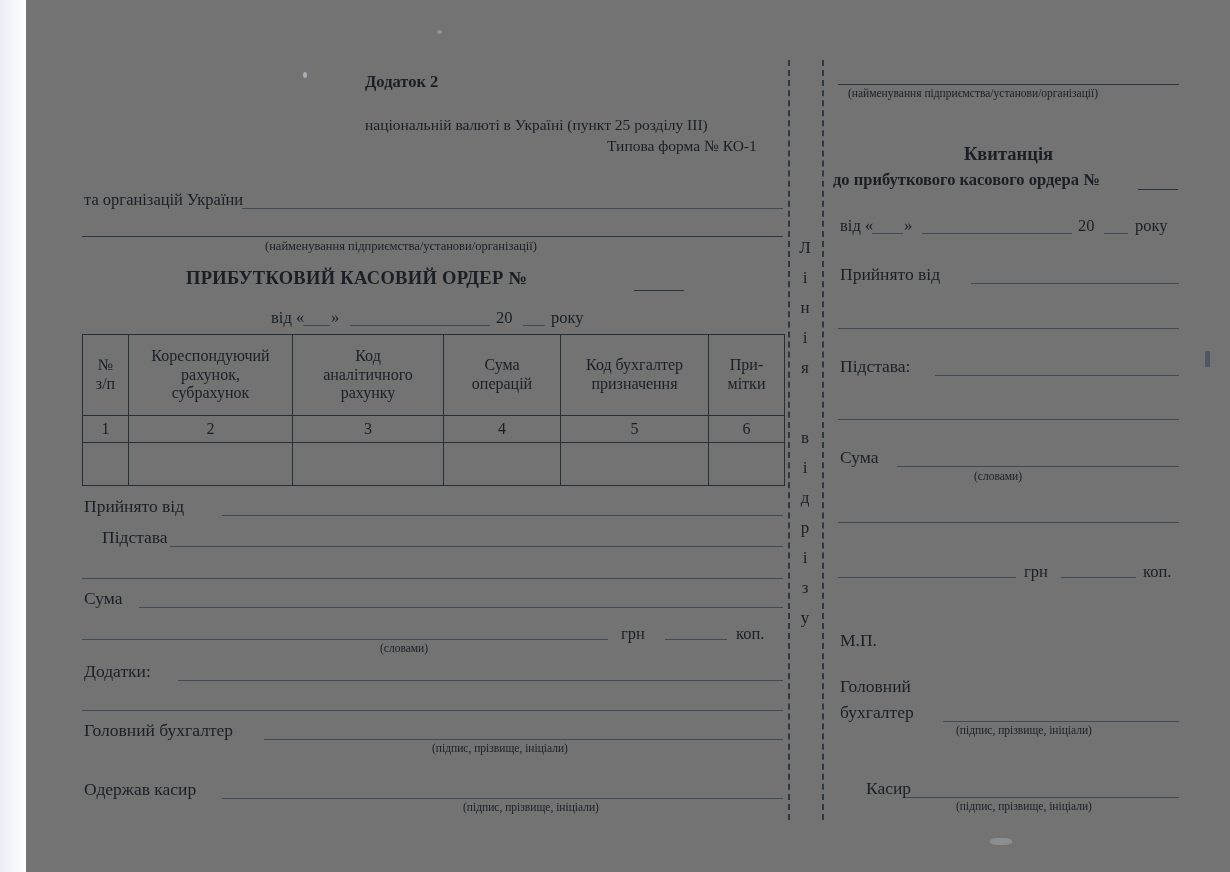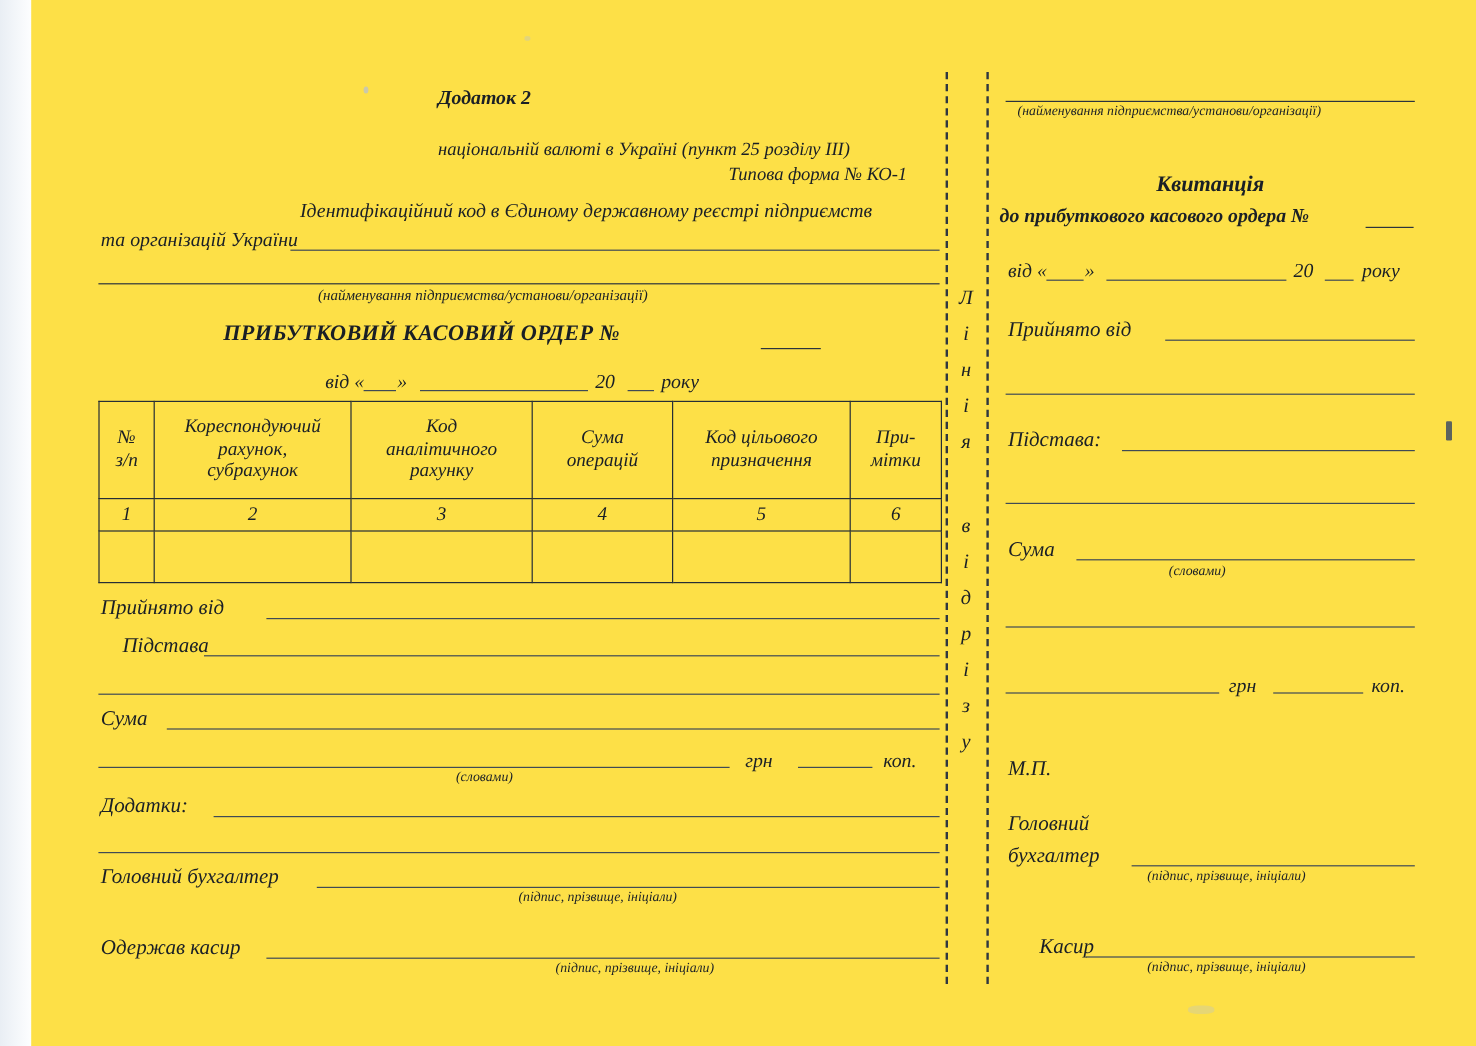--- a/index.html
+++ b/index.html
@@ -5,25 +5,24 @@
 <style>
   html, body {
     margin: 0;
     padding: 0;
     background: #ffffff;
   }
   #page {
     position: relative;
     width: 1230px;
     height: 872px;
-    background: #fde047;
+    background: #737373;
     font-family: "Liberation Serif", "DejaVu Serif", serif;
     color: #1a1f26;
     overflow: hidden;
-    font-style: italic;
   }
   
   #page::before {
     content: "";
     position: absolute;
     left: 0; top: 0; bottom: 0; width: 26px;
     background: linear-gradient(to right, #e9eef4, #fdfeff);
     pointer-events: none;
   }
 
@@ -95,21 +94,20 @@
 
   <div class="speck" style="left:303px;top:72px;width:4px;height:6px;"></div>
   <div class="speck" style="left:437px;top:30px;width:5px;height:4px;opacity:.4;"></div>
   <div class="speck" style="left:1205px;top:351px;width:5px;height:16px;border-radius:1px;background:#4a5560;opacity:.9;"></div>
   <div class="speck" style="left:990px;top:838px;width:22px;height:7px;border-radius:40%;opacity:.35;"></div>
 
   <div class="t serif f16 b" style="left:365px; top:72px;">Додаток 2</div>
   <div class="t serif f15" style="left:365px; top:116px;">національній валюті в Україні (пункт 25 розділу III)</div>
   <div class="t serif f15" style="left:607px; top:137px;">Типова форма № КО-1</div>
 
-  <div class="t serif f16" style="left:250px; top:166px;">Ідентифікаційний код в Єдиному державному реєстрі підприємств</div>
   <div class="t serif f16" style="left:84px; top:190px;">та організацій України</div>
   <div class="rule" style="left:242px; top:208px; width:541px;"></div>
 
   <div class="rule thick" style="left:82px; top:236px; width:701px;"></div>
   <div class="t serif f12" style="left:265px; top:239px;">(найменування підприємства/установи/організації)</div>
 
   <div class="t serif f18 b" style="left:186px; top:268px; letter-spacing:.3px;">ПРИБУТКОВИЙ КАСОВИЙ ОРДЕР №</div>
   <div class="rule thick" style="left:634px; top:290px; width:50px;"></div>
 
   <div class="t serif f16" style="left:271px; top:308px;">від «</div>
@@ -143,21 +141,21 @@
         <td>
           <span>Код</span><br>
           <span>аналітичного</span><br>
           <span>рахунку</span>
         </td>
         <td>
           <span>Сума</span><br>
           <span>операцій</span>
         </td>
         <td>
-          <span>Код цільового</span><br>
+          <span>Код бухгалтер</span><br>
           <span>призначення</span>
         </td>
         <td>
           <span>При-</span><br>
           <span>мітки</span>
         </td>
       </tr>
       <tr class="numrow">
         <td>1</td>
         <td>2</td>

